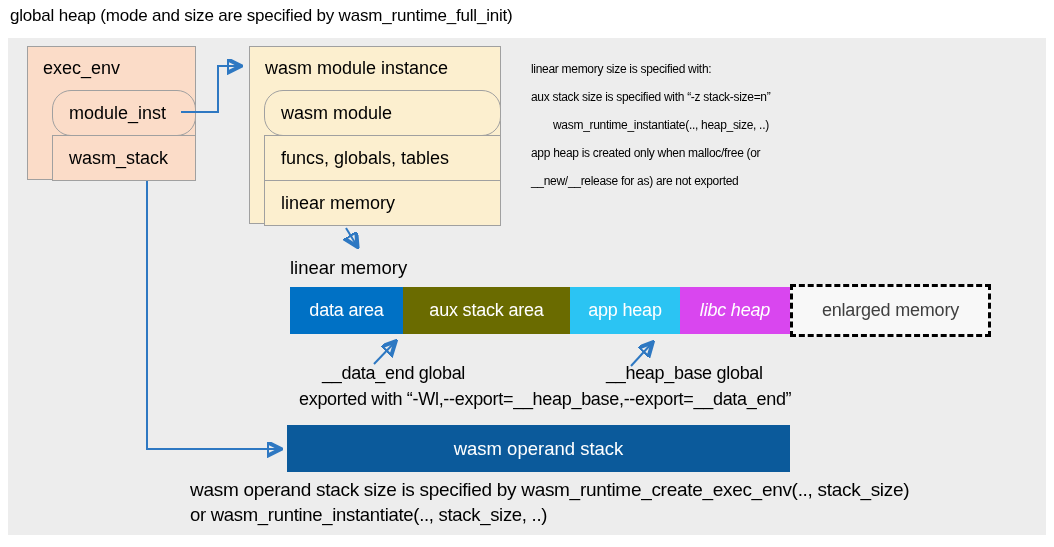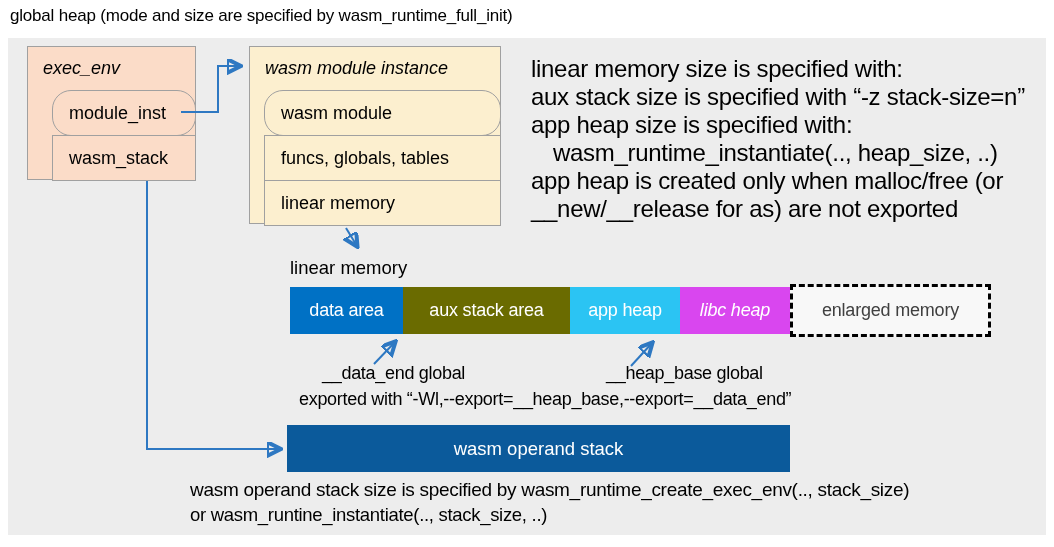--- a/index.html
+++ b/index.html
@@ -5,28 +5,28 @@
   * { margin:0; padding:0; box-sizing:border-box; }
   body { background:#ffffff; font-family:"Liberation Sans", sans-serif; }
   #canvas { position:relative; width:1054px; height:547px; background:#ffffff; overflow:hidden; color:#000; }
   .panel { position:absolute; left:8px; top:38px; width:1038px; height:497px; background:#ededed; }
   .title { position:absolute; left:10px; top:6px; font-size:17px; color:#000; letter-spacing:-0.2px; }
 
   
   .structbox { position:absolute; border:1px solid #a0a0a0; font-size:18px; }
   .exec-env { left:27px; top:46px; width:169px; height:134px; background:#fbdcc8; }
   .mod-inst { left:249px; top:46px; width:252px; height:178px; background:#fcefcf; }
-  .structbox .hdr { position:absolute; left:0; top:0; right:0; height:43px; display:flex; align-items:center; padding-left:15px;font-style:italic; }
+  .structbox .hdr { position:absolute; left:0; top:0; right:0; height:43px; display:flex; align-items:center; padding-left:15px; }
   .structbox .row { position:absolute; right:-1px; height:46px; border:1px solid #a0a0a0; display:flex; align-items:center; padding-left:16px; }
   .exec-env .row { left:24px; background:#fbdcc8; }
   .mod-inst .row { left:14px; background:#fcefcf; }
   .r1 { top:43px;border-radius:19px; } .r2 { top:88px; } .r3 { top:133px; }
 
   
-  .notes { position:absolute; left:531px; top:55px; font-size:24px; line-height:28px; letter-spacing:-0.3px; }
+  .notes { position:absolute; left:531px; top:55px; font-size:12px; line-height:28px; letter-spacing:-0.3px; }
   .notes .indent { padding-left:22px; }
 
   
   .linear-label { position:absolute; left:290px; top:257px; font-size:18.5px; }
   .seg { position:absolute; top:287px; height:47px; display:flex; align-items:center; justify-content:center; color:#fff; font-size:18px; letter-spacing:-0.2px; }
   .seg-data { left:290px; width:113px; background:#0071c5; }
   .seg-aux  { left:403px; width:167px; background:#6a6b00; }
   .seg-app  { left:570px; width:110px; background:#2bc4f3; }
   .seg-libc { left:680px; width:110px; background:#d946ef;font-style:italic; }
   .seg-enl  { left:790px; top:284px; width:201px; height:53px; background:#f8f8f8; border:3px dashed #000; color:#404040; }
@@ -63,21 +63,20 @@
   <div class="structbox mod-inst">
     <div class="hdr">wasm module instance</div>
     <div class="row r1">wasm module</div>
     <div class="row r2">funcs, globals, tables</div>
     <div class="row r3">linear memory</div>
   </div>
 
   <div class="notes">
     <div>linear memory size is specified with:</div>
     <div>aux stack size is specified with “-z stack-size=n”</div>
-    <div>app heap size is specified with:</div>
     <div class="indent">wasm_runtime_instantiate(.., heap_size, ..)</div>
     <div>app heap is created only when malloc/free (or</div>
     <div>__new/__release for as) are not exported</div>
   </div>
 
   <div class="linear-label">linear memory</div>
   <div>
     <div class="seg seg-data">data area</div>
     <div class="seg seg-aux">aux stack area</div>
     <div class="seg seg-app">app heap</div>

